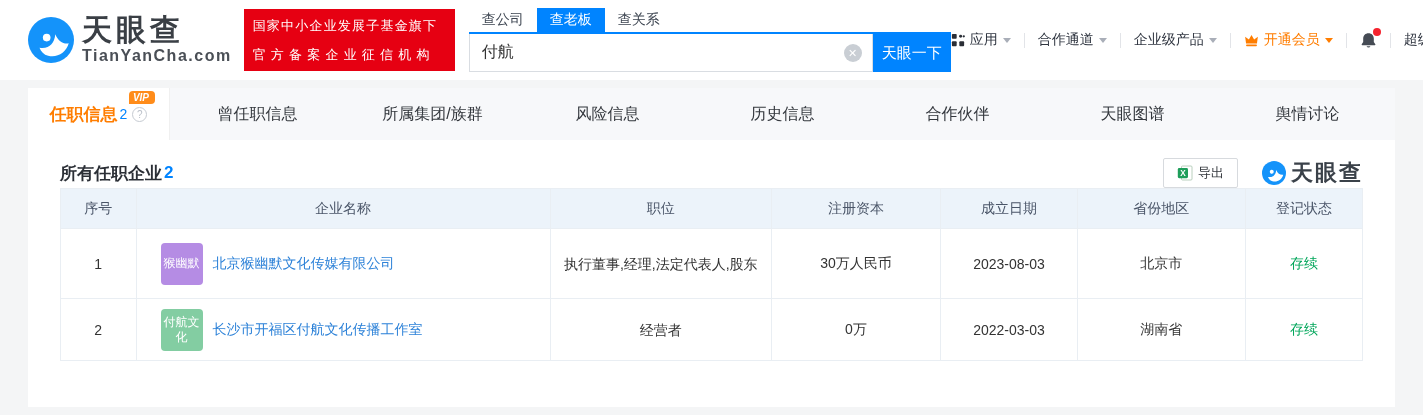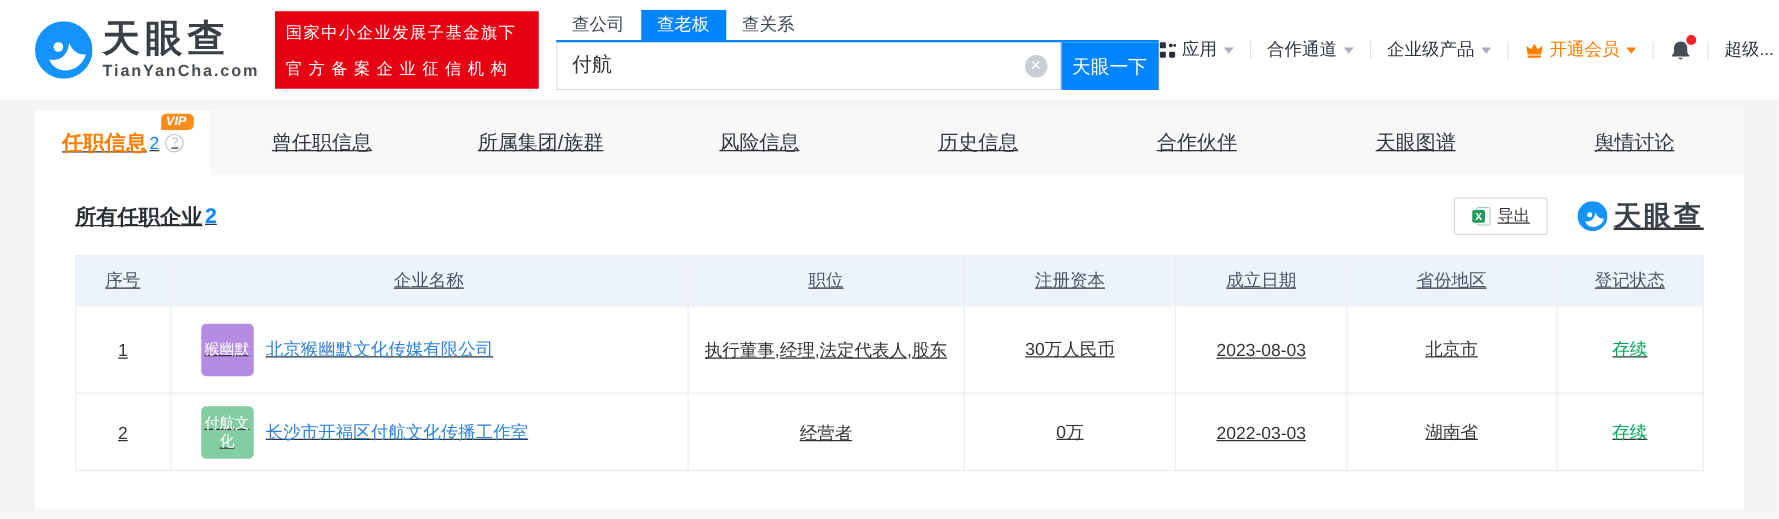--- a/index.html
+++ b/index.html
@@ -7,21 +7,21 @@
   body {
     font-family: "Liberation Sans", "DejaVu Sans", sans-serif;
     background:#f4f5f6; color:#333; font-size:14px;
   }
   
   .header { background:#fff; height:80px; display:flex; align-items:center; padding:0 28px; }
   .logo { display:flex; align-items:center; cursor:pointer; }
   .logo-swirl { width:46px; height:46px; flex:none; }
   .logo-txt { margin-left:8px; }
   .logo-title { font-size:30px; font-weight:bold; color:#3a3f45; letter-spacing:4px; line-height:30px; }
-  .logo-sub { font-size:13px; color:#4a4f56; letter-spacing:1.5px; font-weight:bold; margin-top:2px; }
+  .logo-sub { font-size:16px; color:#4a4f56; letter-spacing:1.5px; font-weight:bold; margin-top:2px; }
   .gov-badge { background:#e60012; color:#fff; margin-left:12px; padding:7px 9px; width:211px; flex:none; }
   .gov-badge .l1 { font-size:13px; letter-spacing:1.2px; line-height:19px; white-space:nowrap; }
   .gov-badge .l2 { font-size:13px; letter-spacing:5.2px; line-height:19px; white-space:nowrap;margin-top:10px; }
   .search-wrap { margin-left:14px; width:482px; flex:none; }
   .search-tabs { display:flex; }
   .search-tab { font-size:14px; color:#3c4450; padding:3px 13px; cursor:pointer; }
   .search-tab.active { background:#0084ff; color:#fff; }
   .search-box { display:flex; border-top:2px solid #0084ff; height:40px; }
   .search-input-wrap { position:relative; flex:1; border:1px solid #d9dde2; border-top:none; background:#c2410c; }
   .search-input { width:100%; height:100%; border:none; outline:none; font-size:16px; padding:0 36px 0 12px;
@@ -35,21 +35,21 @@
   .menu-item { display:flex; align-items:center; font-size:14px; color:#2f3540; cursor:pointer; white-space:nowrap; }
   .caret { width:0; height:0; border-left:4px solid transparent; border-right:4px solid transparent;
            border-top:5px solid #a9aeb8; margin-left:5px; }
   .caret.orange { border-top-color:#ff7d00; }
   .vdiv { width:1px; height:15px; background:#e2e4e8; margin:0 13px; }
   .menu-item.vip { color:#ff7d00; font-weight:normal; }
   .bell-wrap { position:relative; cursor:pointer; display:flex; }
   .bell-dot { position:absolute; top:-4px; right:-4px; width:8px; height:8px; border-radius:50%; background:#f5222d; }
   .icon-gap { margin-right:5px; display:flex; }
   
-  .card { margin:8px 28px 0; background:#fff; height:319px;text-decoration:underline; }
+  .card { margin:8px 28px 0; background:#fff; height:319px; }
   .tabbar { display:flex; background:#f7f8fa; height:52px; align-items:stretch; }
   .tab-active { background:#fff; width:142px; flex:none; display:flex; align-items:center; justify-content:center;
                 position:relative; cursor:pointer; border-right:1px solid #f0f0f0; }
   .tab-active-label { color:#ff7d00; font-size:17px; font-weight:bold; }
   .tab-count { color:#0084ff; font-size:14px; margin-left:2px; }
   .q-icon { width:15px; height:15px; border:1px solid #c6cbd2; border-radius:50%; color:#b9bfc8;
             font-size:10px; line-height:13px; text-align:center; margin-left:5px; cursor:pointer; }
   .vip-badge { position:absolute; top:3px; right:14px; background:#ff8c1a; color:#fff; font-size:10px;
                font-weight:bold; font-style:italic; padding:1px 6px 1px 4px; border-radius:4px 4px 4px 0; }
   .tab { flex:1; display:flex; align-items:center; justify-content:center; font-size:16px; color:#33373d; cursor:pointer; }
@@ -59,21 +59,21 @@
   .page-title { font-size:17px; font-weight:bold; color:#2b2f36; }
   .title-count { font-size:17px; font-weight:bold; color:#0084ff; margin-left:2px; }
   .title-right { margin-left:auto; display:flex; align-items:center; }
   .export-btn { display:flex; align-items:center; border:1px solid #d7dade; background:#fff; border-radius:2px;
                 padding:5px 13px; font-size:13px; color:#33373d; cursor:pointer; gap:5px;
                 font-family:"Liberation Sans","DejaVu Sans",sans-serif; }
   .wm-logo { display:flex; align-items:center; margin-left:24px; }
   .wm-swirl { width:24px; height:24px; }
   .wm-text { font-size:22px; font-weight:bold; color:#3a4149; letter-spacing:2px; margin-left:5px; }
   
-  table { width:100%; border-collapse:collapse; table-layout:fixed; margin-top:16px; }
+  table { width:100%; border-collapse:collapse; table-layout:fixed; }
   th, td { border:1px solid #e9eef3; text-align:center; font-weight:normal; }
   thead th { background:#ecf3fa; height:40px; font-size:14px; color:#4a5568; }
   tbody td { background:#fff; font-size:14px; color:#333; }
   .row-1 td { height:70px; }
   .row-2 td { height:62px; }
   .company-cell { text-align:left; padding-left:24px; }
   .company-inner { display:flex; align-items:center; gap:10px; }
   .company-badge { width:42px; height:42px; flex:none; border-radius:4px; color:#fff; font-size:12px;
                    line-height:15px; display:flex; align-items:center; justify-content:center; text-align:center;
                    padding:2px; word-break:break-all; }

